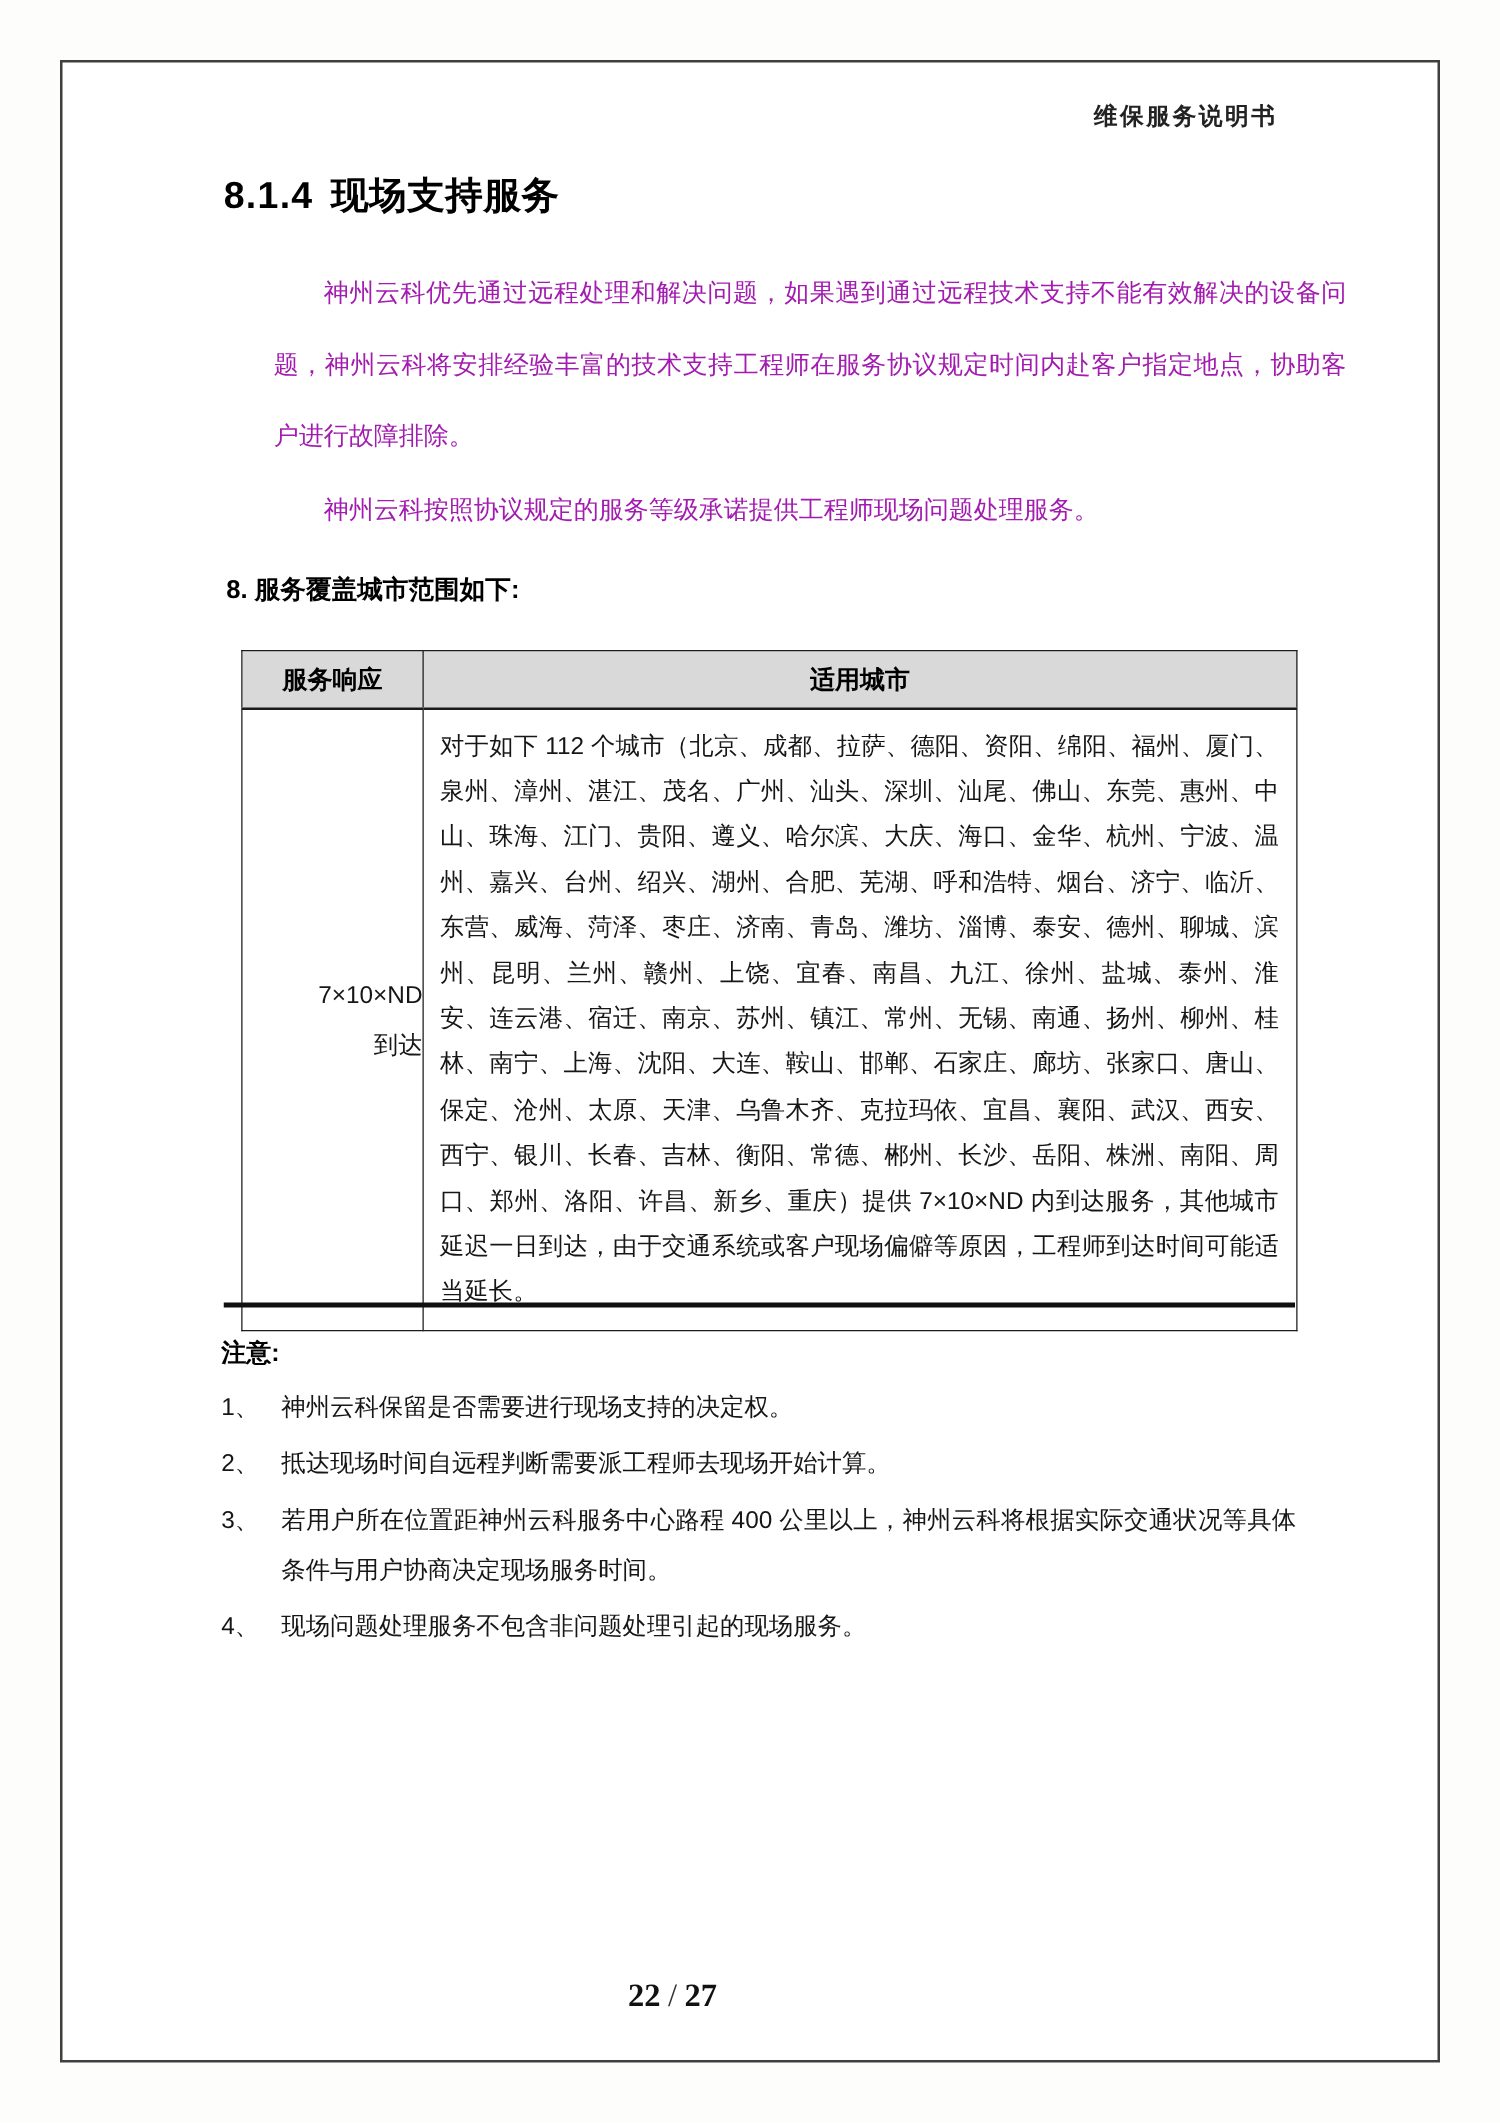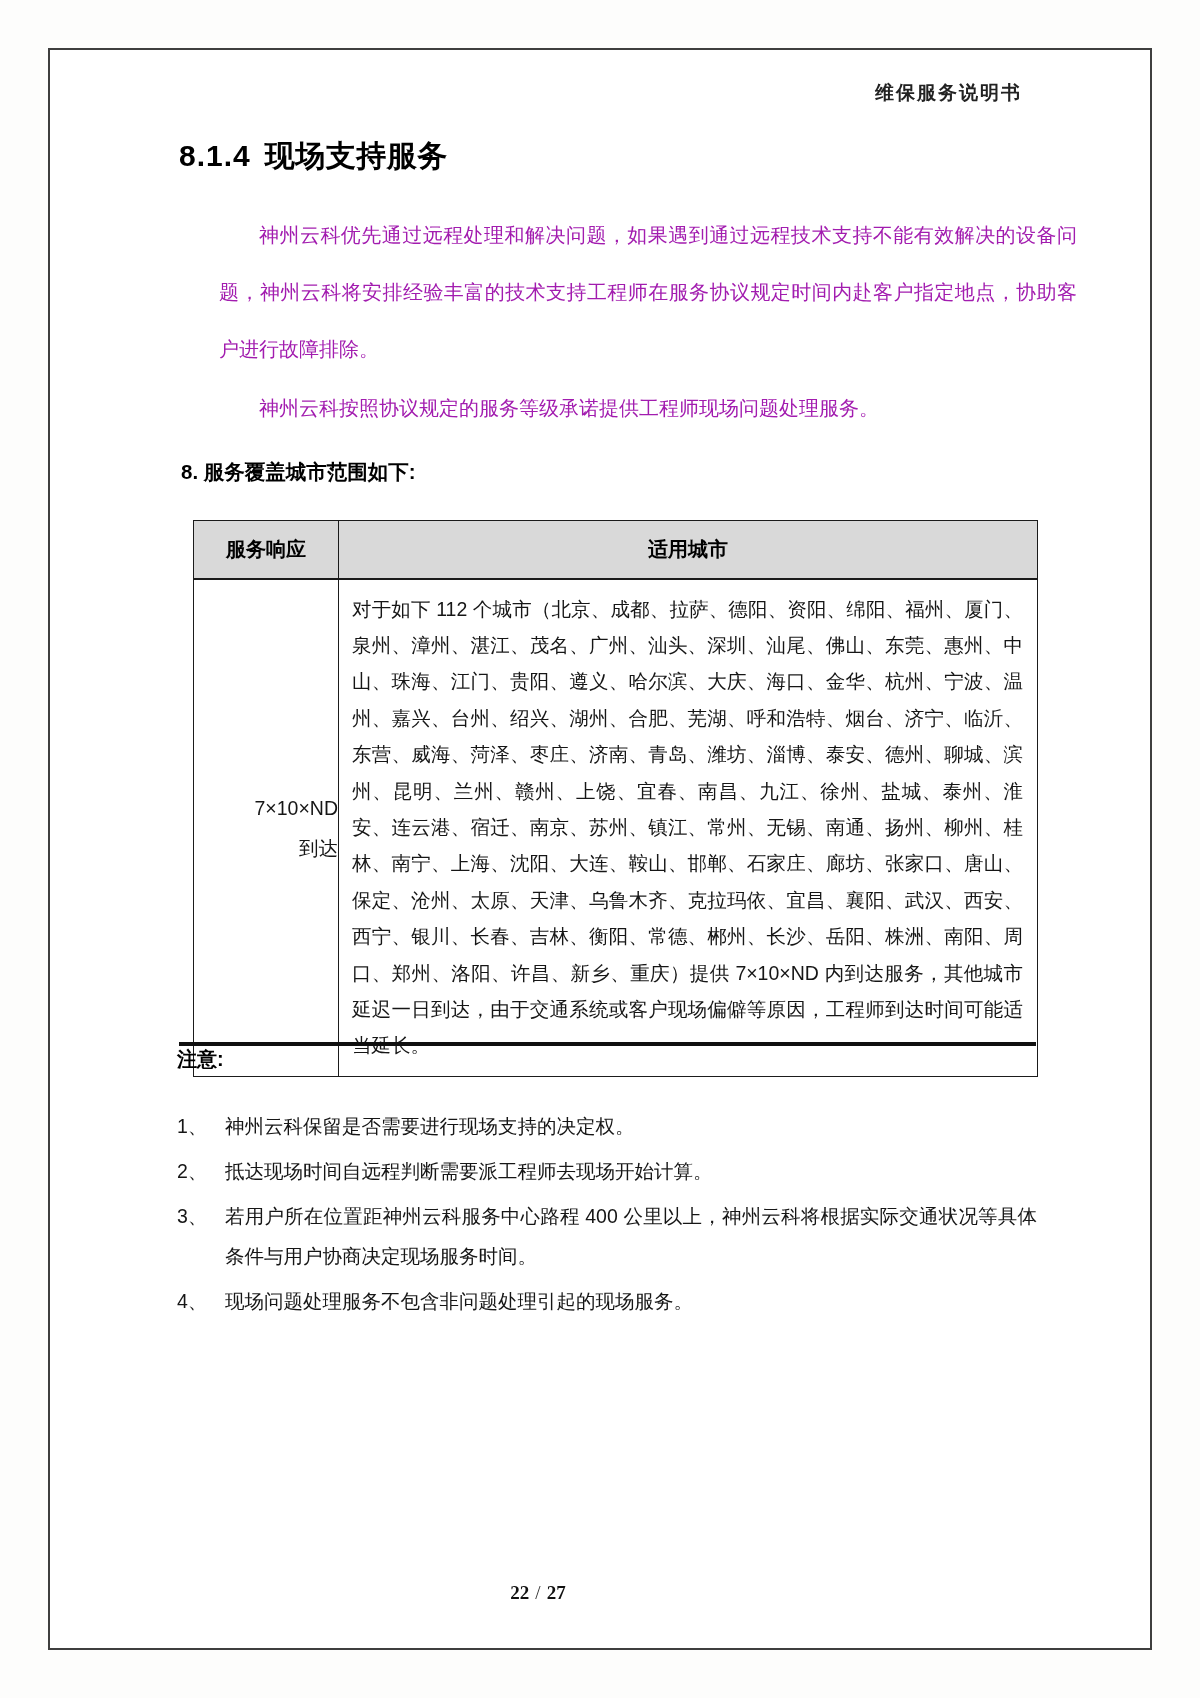--- a/index.html
+++ b/index.html
@@ -56,21 +56,21 @@
     left: 193px; top: 520px;
     width: 845px;
     border-collapse: collapse;
     table-layout: fixed;
   }
   table.svc-table th, table.svc-table td {
     border: 1.6px solid #1b1b1b;
   }
   table.svc-table th {
     background: #d9d9d9;
-    height: 58px;
+    height: 46px;
     font-size: 20px; font-weight: bold; color: #000;
     text-align: center; vertical-align: middle;
     border-bottom-width: 2.4px;
   }
   .col-response { width: 145px; }
   td.cell-response {
     text-align: right; vertical-align: middle;
     font-size: 19.5px; line-height: 40px; color: #161616;
   }
   td.cell-cities {
@@ -82,21 +82,21 @@
     height: 454px;
   }
   .notes-rule {
     position: absolute;
     left: 179px; top: 1042px;
     width: 857px; height: 4px;
     background: #101010;
   }
   .notes-title {
     position: absolute;
-    left: 177px; top: 1044px;
+    left: 177px; top: 1068px;
     font-size: 20px; font-weight: bold; color: #000;
     line-height: 30px;
   }
   .notes-list {
     position: absolute;
     left: 177px; top: 1106px;
     width: 860px;
   }
   .note-item {
     display: flex;
@@ -104,21 +104,21 @@
     color: #161616;
     margin-bottom: 5px;
   }
   .note-marker { flex: 0 0 48px; }
   .note-text { flex: 1 1 auto; text-align: justify; }
   .doc-footer {
     position: absolute;
     left: 0; top: 1582px; width: 1076px;
     text-align: center;
     font-family: "Liberation Serif", "DejaVu Serif", serif;
-    font-size: 19px; color: #111;
+    font-size: 26px; color: #111;
   }
   .doc-footer .pg-num { font-weight: bold; }
   .doc-footer .pg-sep { font-weight: normal; color: #333; padding: 0 6px; }
 </style>
 </head>
 <body>
 
 <div class="page-border"></div>
 
 <div class="doc-header">维保服务说明书</div>

